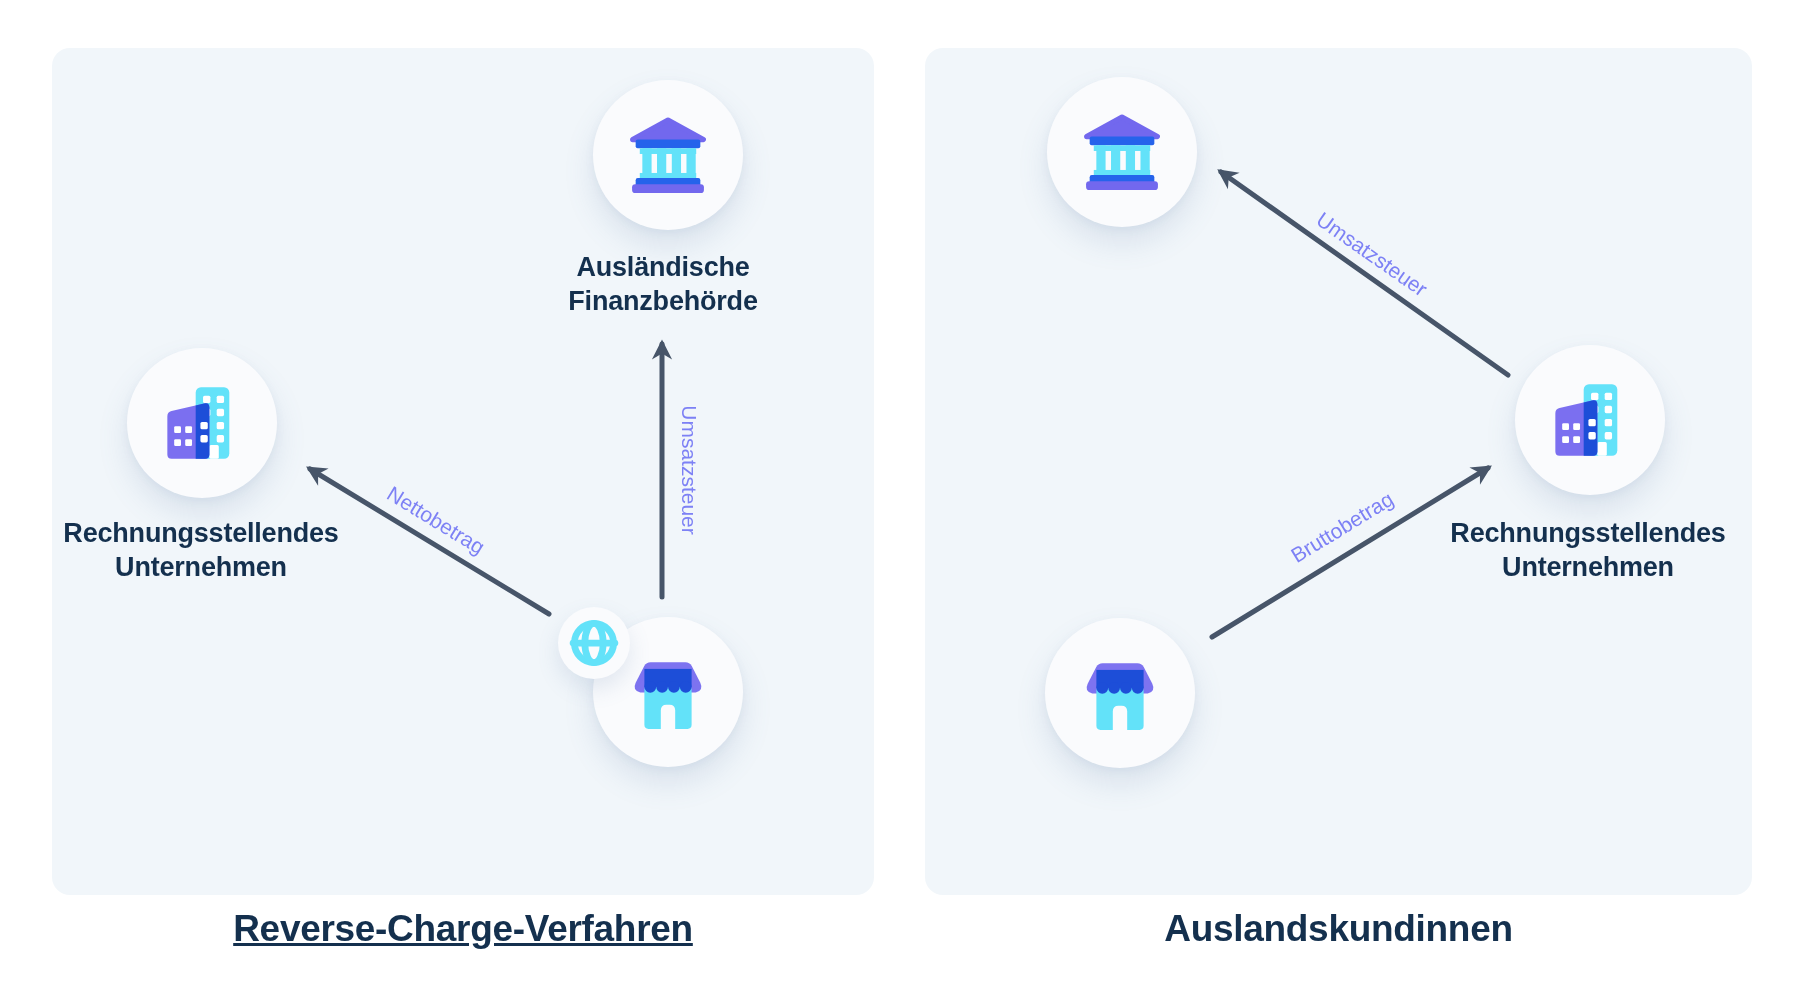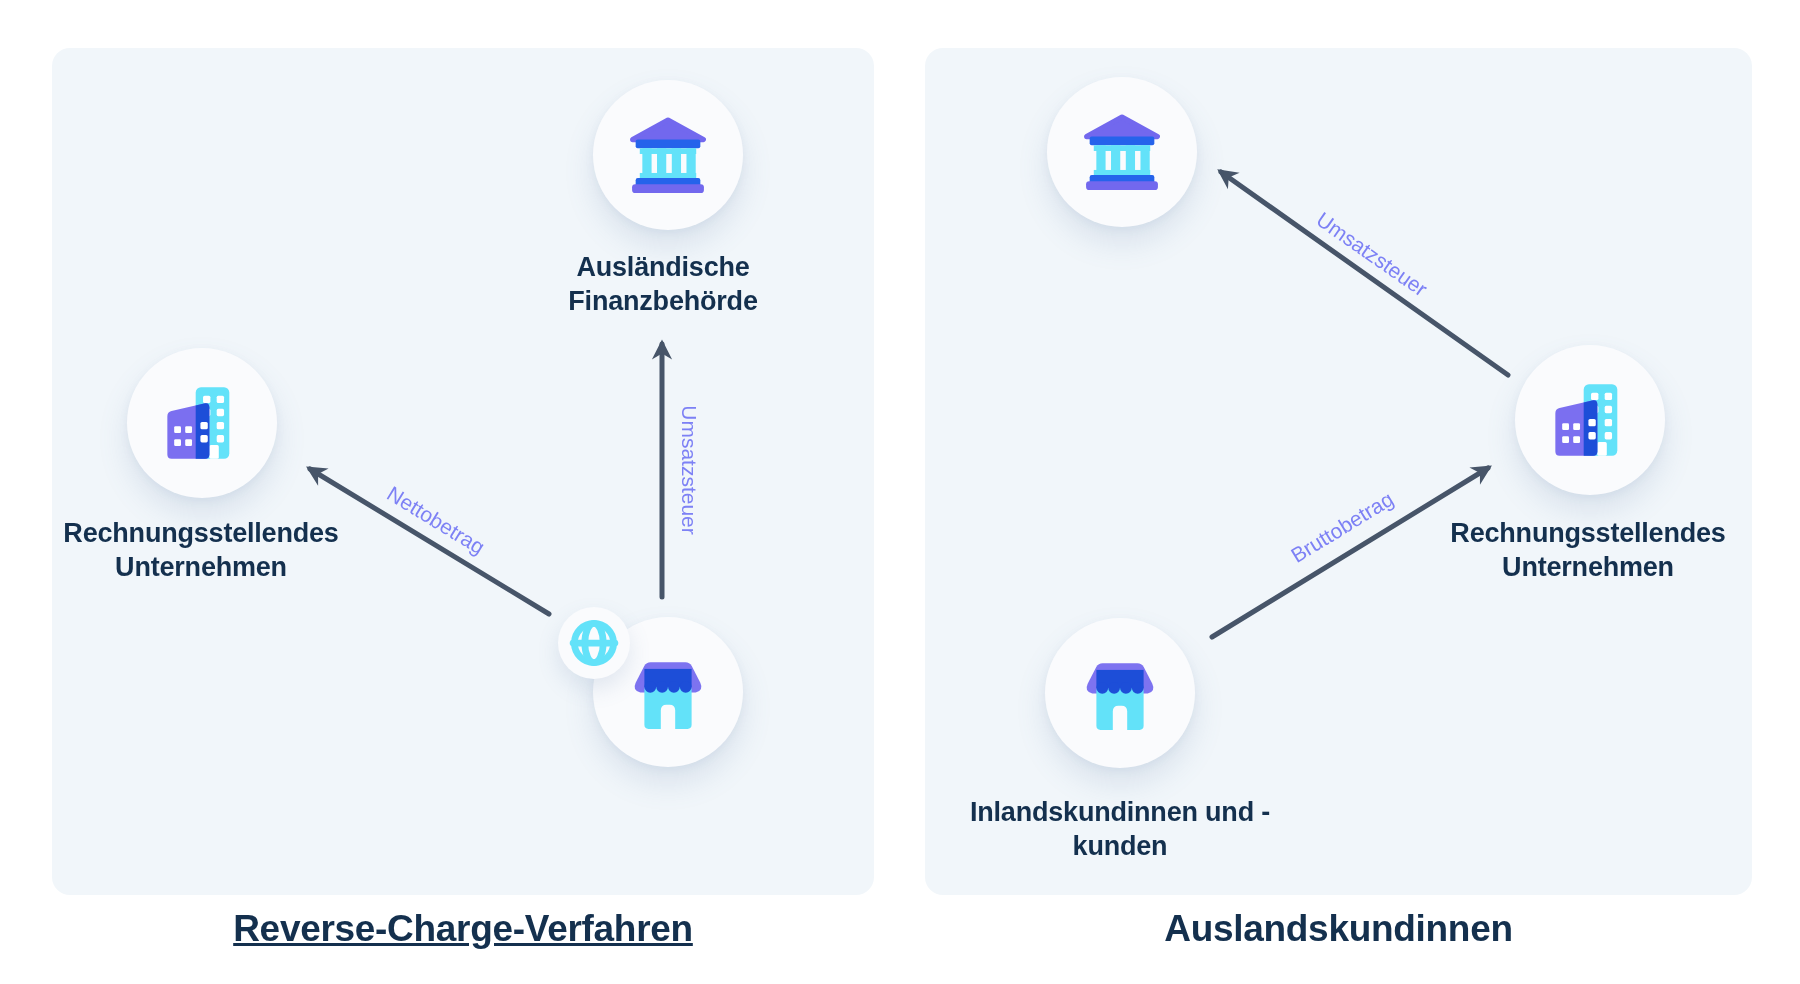--- a/index.html
+++ b/index.html
@@ -182,16 +182,14 @@
       <path d="M21,9 L55,9 Q59,9 61,12.5 L69.5,29 Q73,36.5 65,38.5 L11,38.5 Q3,36.5 6.5,29 L15,12.5 Q17,9 21,9 Z" fill="#7d73f0"></path>
       <rect x="15" y="32" width="46" height="42" rx="4" fill="#63e2f9"></rect>
       <rect x="15" y="15.5" width="46" height="17.5" fill="#1d4ed8"></rect>
       <circle cx="20.75" cy="33" r="5.75" fill="#1d4ed8"></circle>
       <circle cx="32.25" cy="33" r="5.75" fill="#1d4ed8"></circle>
       <circle cx="43.75" cy="33" r="5.75" fill="#1d4ed8"></circle>
       <circle cx="55.25" cy="33" r="5.75" fill="#1d4ed8"></circle>
       <path d="M31,74 L31,56 Q31,50.5 36.5,50.5 L39.5,50.5 Q45,50.5 45,56 L45,74 Z" fill="#fafbfd"></path>
     </svg>
   </div>
-  <div class="node-label" style="left:195px;top:781px;">Inlandskundinnen und -
-kunden</div>
 </div>
 <div class="caption" style="left:925px;width:827px;">Auslandskundinnen</div>
 
 </body></html>

